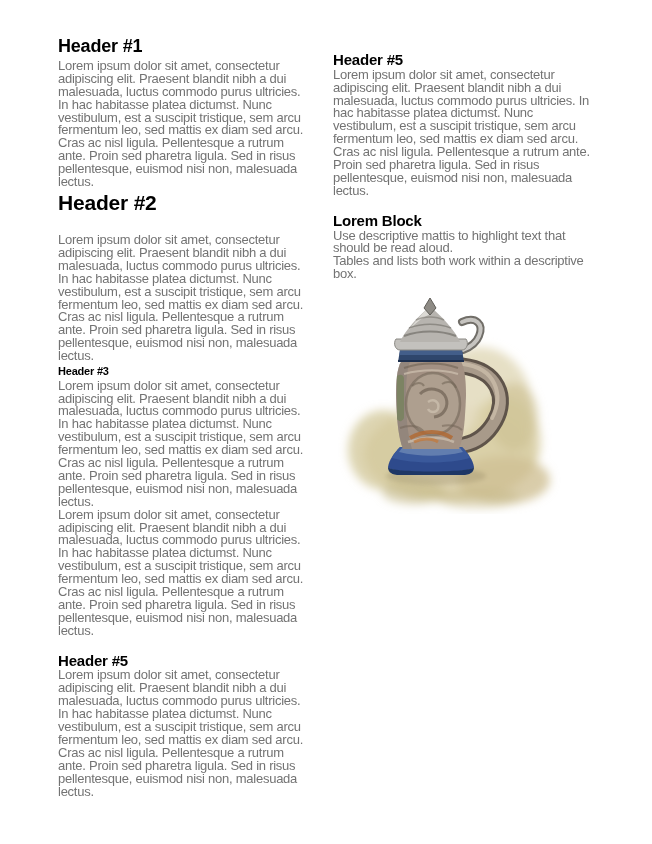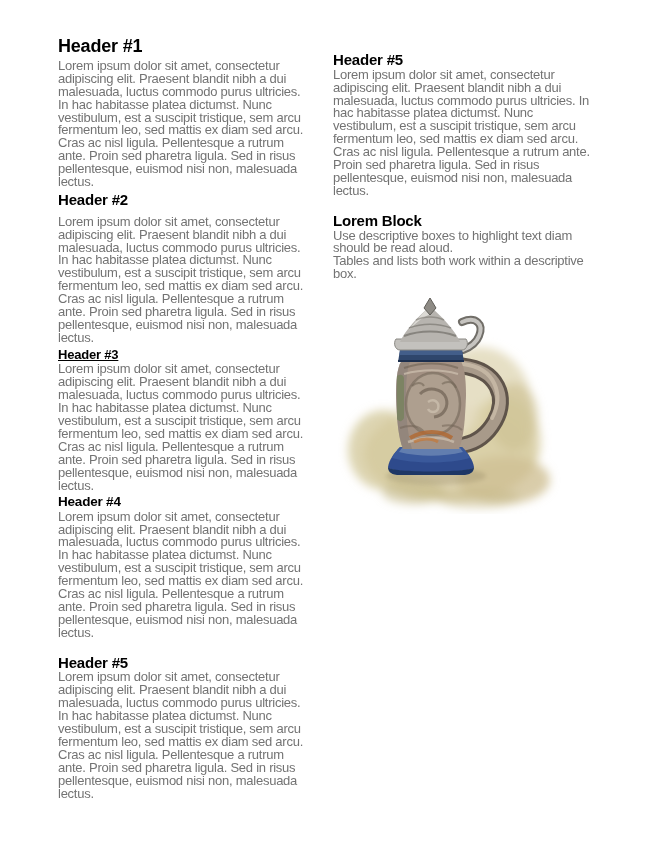--- a/index.html
+++ b/index.html
@@ -17,22 +17,22 @@
   .col-right{left:333px;width:257px;}
   p.body-text{
     margin:0;
     font-size:13px;
     line-height:12.9px;
     letter-spacing:-0.25px;
     color:#737373;
   }
   h1,h2,h3,h4,h5{color:#000;line-height:1.05;letter-spacing:-0.2px;}
   h1{font-size:18px;margin:0 0 4px 0;}
-  h2{font-size:15px;margin:3px 0 8px 0;}
-  h3{font-size:13px;margin:3px 0 2px 0;text-decoration:underline;}
+  h2{font-size:21px;margin:3px 0 20px 0;}
+  h3{font-size:11px;margin:3px 0 2px 0;}
   h4{font-size:13.5px;margin:3px 0 1px 0;}
   h5{font-size:15px;margin:15px 0 1px 0;}
   .inline-bold{font-weight:normal;}
   .illustration{
     position:absolute;
     left:338px;top:292px;
     width:300px;height:222px;
   }
 </style>
 </head>
@@ -43,34 +43,33 @@
   <div class="col col-left">
     <h1>Header #1</h1>
     <p class="body-text">Lorem ipsum dolor sit amet, consectetur adipiscing elit. Praesent blandit nibh a dui malesuada, luctus commodo purus ultricies. In hac habitasse platea dictumst. Nunc vestibulum, est a suscipit tristique, sem arcu fermentum leo, sed mattis ex diam sed arcu. Cras ac nisl ligula. Pellentesque a rutrum ante. Proin sed pharetra ligula. Sed in risus pellentesque, euismod nisi non, malesuada lectus.</p>
 
     <h2>Header #2</h2>
     <p class="body-text">Lorem ipsum dolor sit amet, consectetur adipiscing elit. Praesent blandit nibh a dui malesuada, luctus commodo purus ultricies. In hac habitasse platea dictumst. Nunc vestibulum, est a suscipit tristique, sem arcu fermentum leo, sed mattis ex diam sed arcu. Cras ac nisl ligula. Pellentesque a rutrum ante. Proin sed pharetra ligula. Sed in risus pellentesque, euismod nisi non, malesuada lectus.</p>
 
     <h3>Header #3</h3>
     <p class="body-text">Lorem ipsum dolor sit amet, consectetur adipiscing elit. Praesent blandit nibh a dui malesuada, luctus commodo purus ultricies. In hac habitasse platea dictumst. Nunc vestibulum, est a suscipit tristique, sem arcu fermentum leo, sed mattis ex diam sed arcu. Cras ac nisl ligula. Pellentesque a rutrum ante. Proin sed pharetra ligula. Sed in risus pellentesque, euismod nisi non, malesuada lectus.</p>
 
-    <h4>Header #4</h4>
     <p class="body-text">Lorem ipsum dolor sit amet, consectetur adipiscing elit. Praesent blandit nibh a dui malesuada, luctus commodo purus ultricies. In hac habitasse platea dictumst. Nunc vestibulum, est a suscipit tristique, sem arcu fermentum leo, sed mattis ex diam sed arcu. Cras ac nisl ligula. Pellentesque a rutrum ante. Proin sed pharetra ligula. Sed in risus pellentesque, euismod nisi non, malesuada lectus.</p>
 
     <h5>Header #5</h5>
     <p class="body-text">Lorem ipsum dolor sit amet, consectetur adipiscing elit. Praesent blandit nibh a dui malesuada, luctus commodo purus ultricies. In hac habitasse platea dictumst. Nunc vestibulum, est a suscipit tristique, sem arcu fermentum leo, sed mattis ex diam sed arcu. Cras ac nisl ligula. Pellentesque a rutrum ante. Proin sed pharetra ligula. Sed in risus pellentesque, euismod nisi non, malesuada lectus.</p>
   </div>
 
   <div class="col col-right">
     <h5>Header #5</h5>
     <p class="body-text">Lorem ipsum dolor sit amet, consectetur adipiscing elit. Praesent blandit nibh a dui malesuada, luctus commodo purus ultricies. In hac habitasse platea dictumst. Nunc vestibulum, est a suscipit tristique, sem arcu fermentum leo, sed mattis ex diam sed arcu. Cras ac nisl ligula. Pellentesque a rutrum ante. Proin sed pharetra ligula. Sed in risus pellentesque, euismod nisi non, malesuada lectus.</p>
 
     <h5>Lorem Block</h5>
 
-    <p class="body-text">Use descriptive boxes to highlight text diam should be read aloud.</p>
+    <p class="body-text">Use descriptive mattis to highlight text that should be read aloud.</p>
 
     <p class="body-text"><span class="inline-bold">Tables and lists</span><span> both work within a descriptive box.</span></p>
   </div>
 
   <div class="illustration">
     <svg width="300" height="222" viewBox="0 0 300 222" xmlns="http://www.w3.org/2000/svg">
       <defs>
         <filter id="wash" x="-30%" y="-30%" width="160%" height="160%">
           <feGaussianBlur stdDeviation="5"></feGaussianBlur>
         </filter>

